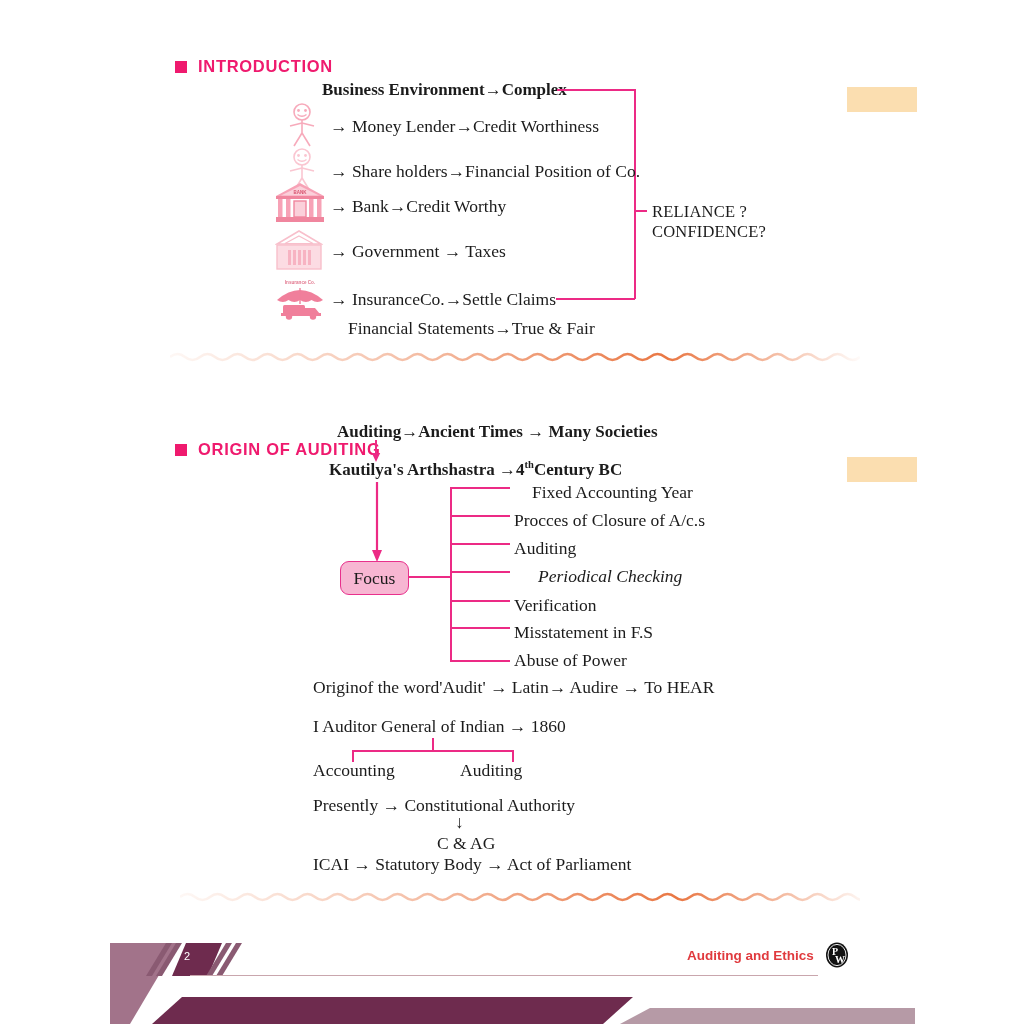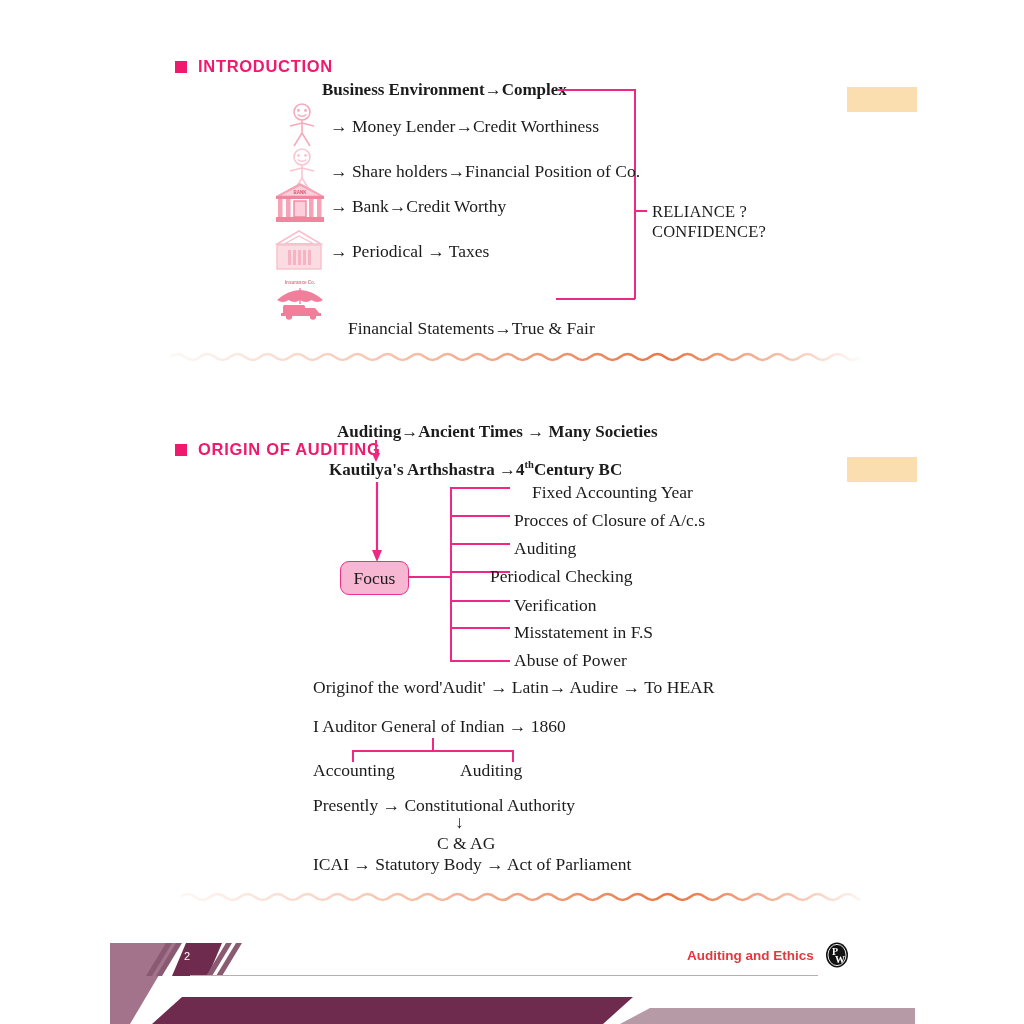--- a/index.html
+++ b/index.html
@@ -136,35 +136,36 @@
       <polygon points="24,3 46,16 2,16" fill="none" stroke="#f8bfcb" stroke-width="1.6"></polygon>
       <polygon points="24,8 38,15.5 10,15.5" fill="none" stroke="#f8bfcb" stroke-width="1.2"></polygon>
       <rect x="2" y="17" width="44" height="24" fill="#fcdce3" stroke="#f8bfcb" stroke-width="1.4"></rect>
       <rect x="13" y="22" width="3" height="15" fill="#f7b3c2"></rect>
       <rect x="18" y="22" width="3" height="15" fill="#f7b3c2"></rect>
       <rect x="23" y="22" width="3" height="15" fill="#f7b3c2"></rect>
       <rect x="28" y="22" width="3" height="15" fill="#f7b3c2"></rect>
       <rect x="33" y="22" width="3" height="15" fill="#f7b3c2"></rect>
     </svg>
   </div>
-  <div class="t" style="left:330px;top:242px;">→ Periodical → Taxes</div>
+  <div class="t" style="left:330px;top:242px;">→ Government → Taxes</div>
 
   <div class="icon" style="left:269px;top:278px;width:62px;height:42px;">
     <svg viewBox="0 0 62 42" width="62" height="42">
       <text x="31" y="6" font-size="4.6" fill="#e2788f" text-anchor="middle" font-family="Liberation Sans, sans-serif" font-weight="bold">Insurance Co.</text>
       <path d="M8 22 q23 -20 46 0 z" fill="#f07f9b"></path>
       <path d="M8 22 q6 4 11.5 0 q6 4 11.5 0 q6 4 11.5 0 q6 4 11.5 0" fill="#f07f9b"></path>
       <line x1="31" y1="10" x2="31" y2="26" stroke="#f07f9b" stroke-width="1.4"></line>
       <rect x="14" y="27" width="22" height="9" rx="1.5" fill="#f07f9b"></rect>
       <path d="M36 30 h10 l5 6 h-15 z" fill="#f07f9b"></path>
       <rect x="12" y="35" width="40" height="3" fill="#f07f9b"></rect>
       <circle cx="20" cy="38.5" r="3.2" fill="#f07f9b"></circle>
       <circle cx="44" cy="38.5" r="3.2" fill="#f07f9b"></circle>
     </svg>
   </div>
+  <div class="t" style="left:330px;top:290px;">→ InsuranceCo.→Settle Claims</div>
 
   <div class="t" style="left:348px;top:319px;">Financial Statements→True &amp; Fair</div>
 
   <div class="wave" style="left:170px;top:348px;width:690px;height:18px;">
     <svg viewBox="0 0 690 18" width="690" height="18" preserveAspectRatio="none">
       <defs>
         <linearGradient id="wg1" x1="0" y1="0" x2="1" y2="0">
           <stop offset="0" stop-color="#e8703a" stop-opacity="0.05"></stop>
           <stop offset="0.35" stop-color="#e8703a" stop-opacity="0.45"></stop>
           <stop offset="0.72" stop-color="#e8703a" stop-opacity="0.95"></stop>
@@ -212,21 +213,21 @@
   <div class="ln ln-h" style="left:450px;top:487px;width:60px;"></div>
   <div class="t" style="left:514px;top:483px;margin-left:18px;">Fixed Accounting Year</div>
 
   <div class="ln ln-h" style="left:450px;top:515px;width:60px;"></div>
   <div class="t" style="left:514px;top:511px;">Procces of Closure of A/c.s</div>
 
   <div class="ln ln-h" style="left:450px;top:543px;width:60px;"></div>
   <div class="t" style="left:514px;top:539px;">Auditing</div>
 
   <div class="ln ln-h" style="left:450px;top:571px;width:60px;"></div>
-  <div class="t" style="left:490px;top:567px;">Periodical Checking</div>
+  <div class="t" style="left:538px;top:567px;font-style:italic;">Periodical Checking</div>
 
   <div class="ln ln-h" style="left:450px;top:600px;width:60px;"></div>
   <div class="t" style="left:514px;top:596px;">Verification</div>
 
   <div class="ln ln-h" style="left:450px;top:627px;width:60px;"></div>
   <div class="t" style="left:514px;top:623px;">Misstatement in F.S</div>
 
   <div class="ln ln-h" style="left:450px;top:660px;width:60px;"></div>
   <div class="t" style="left:514px;top:651px;">Abuse of Power</div>
 

